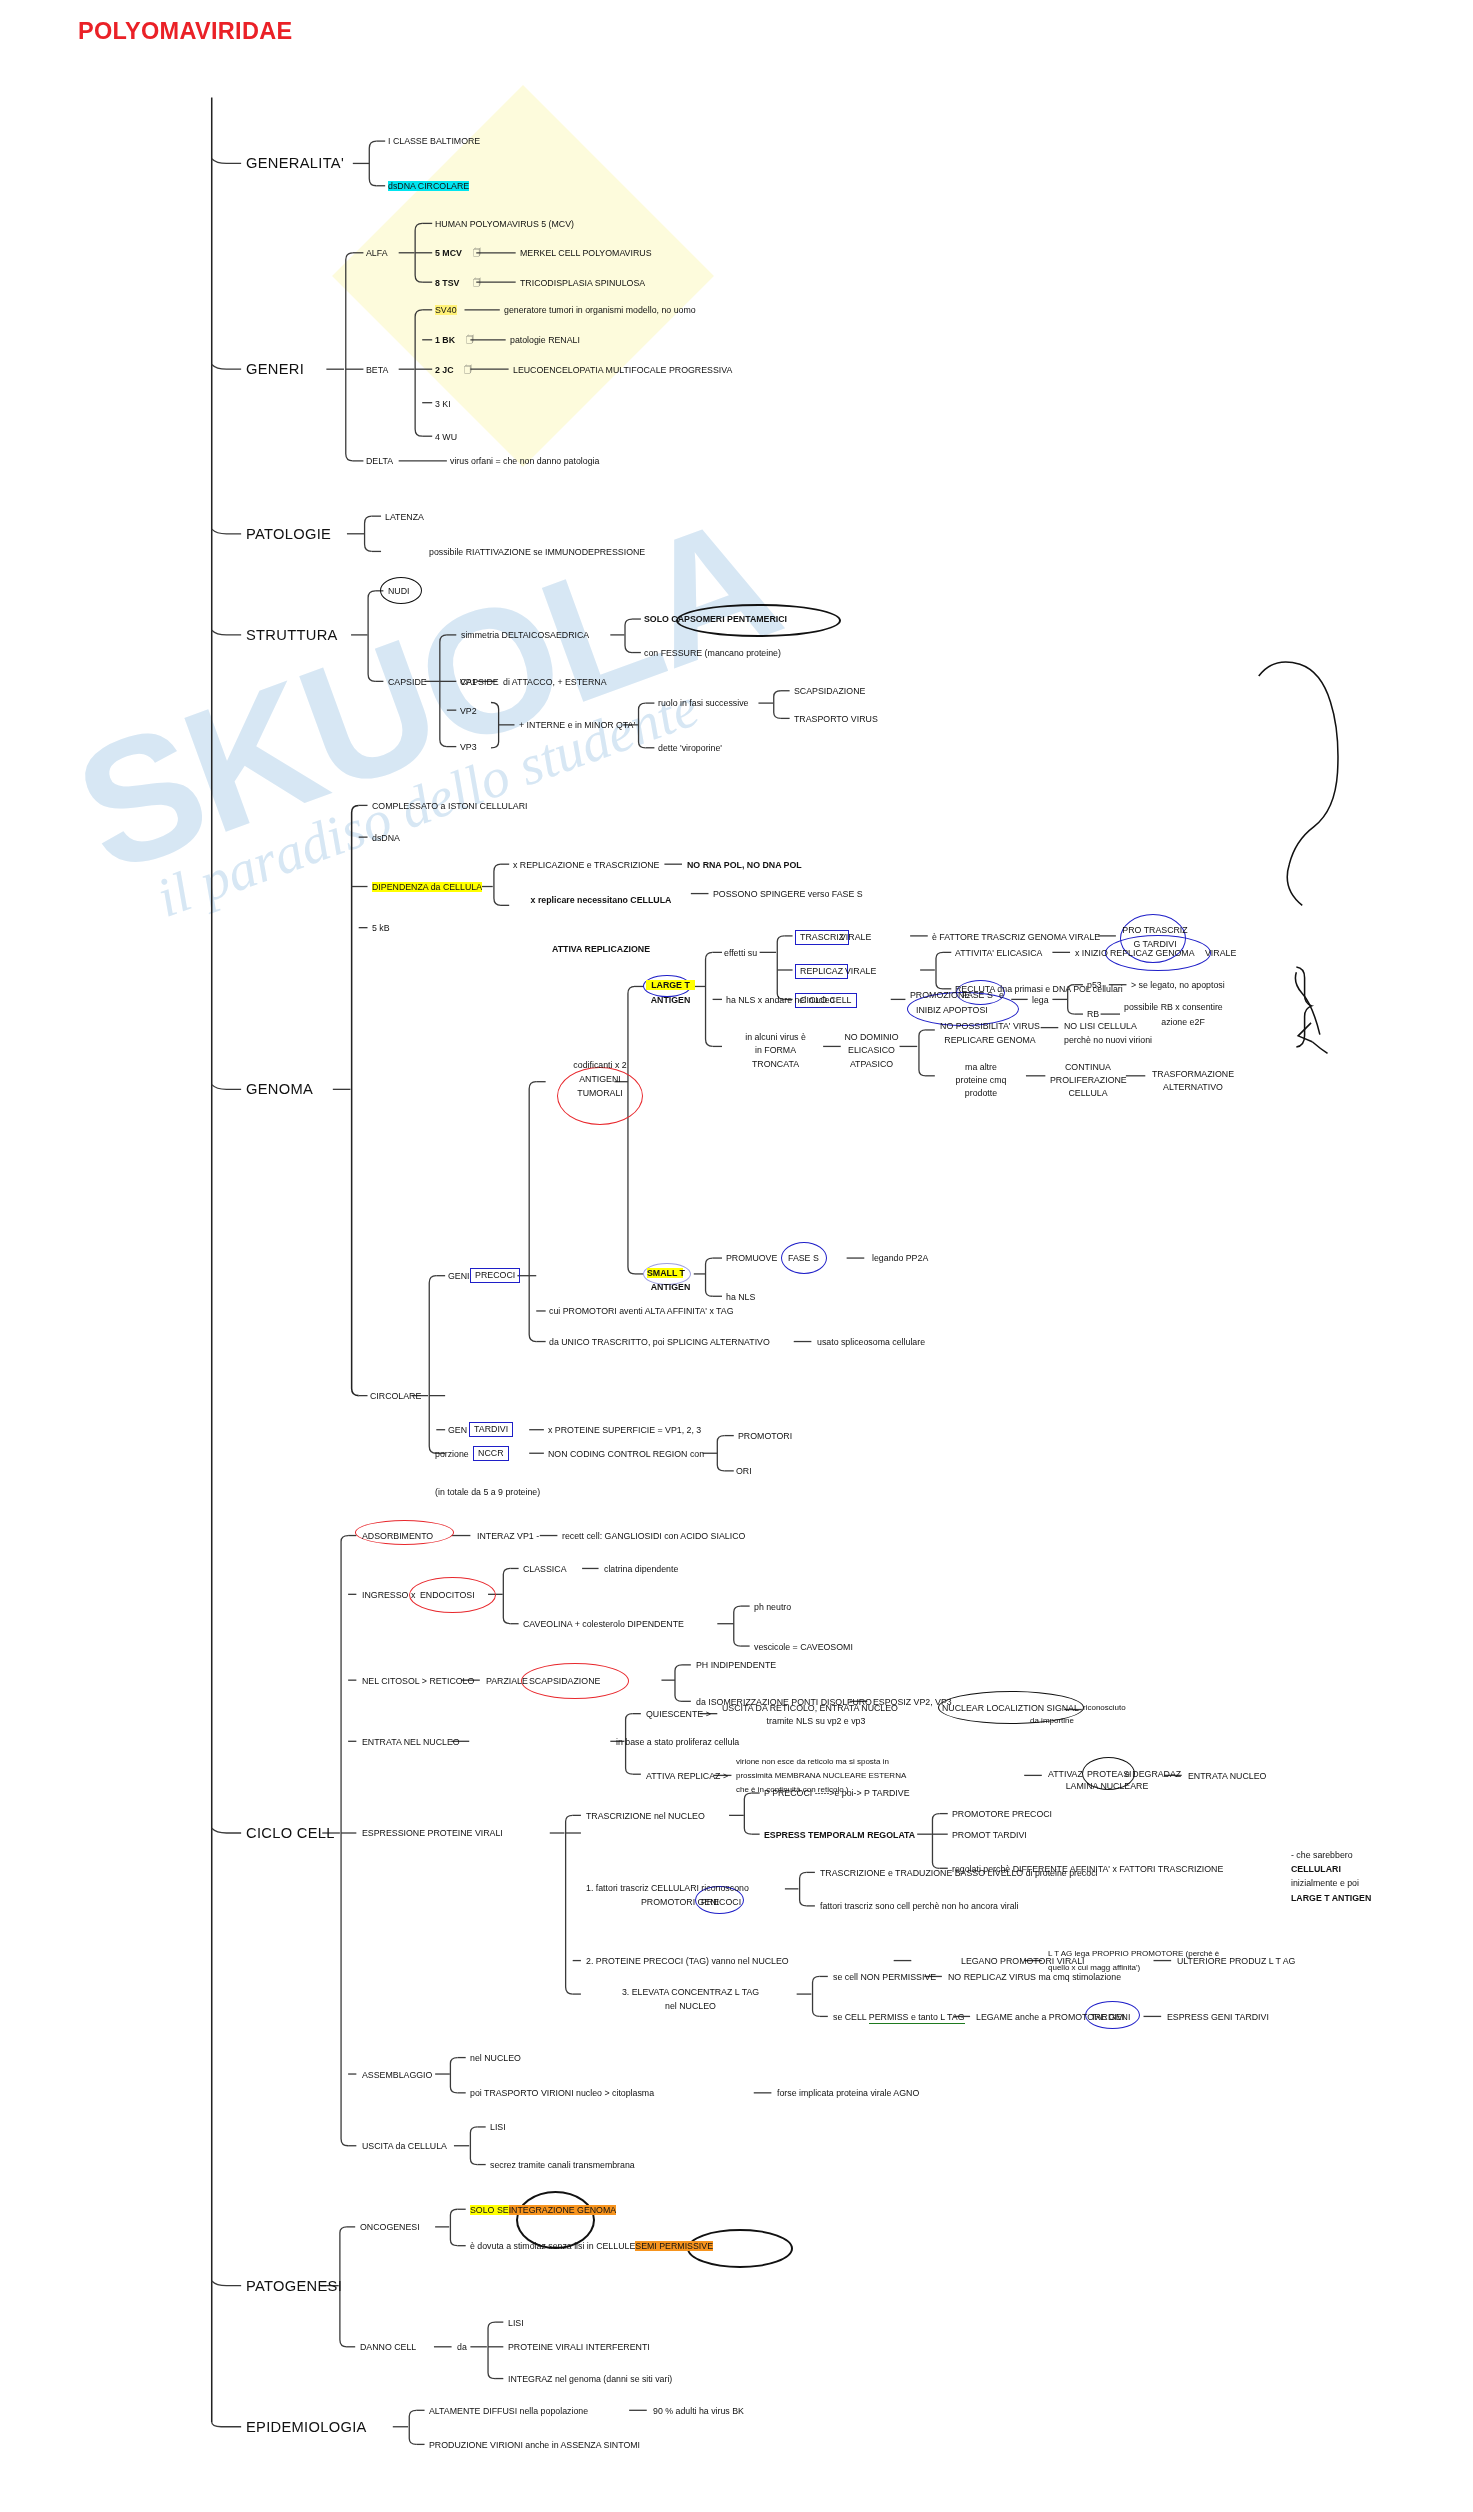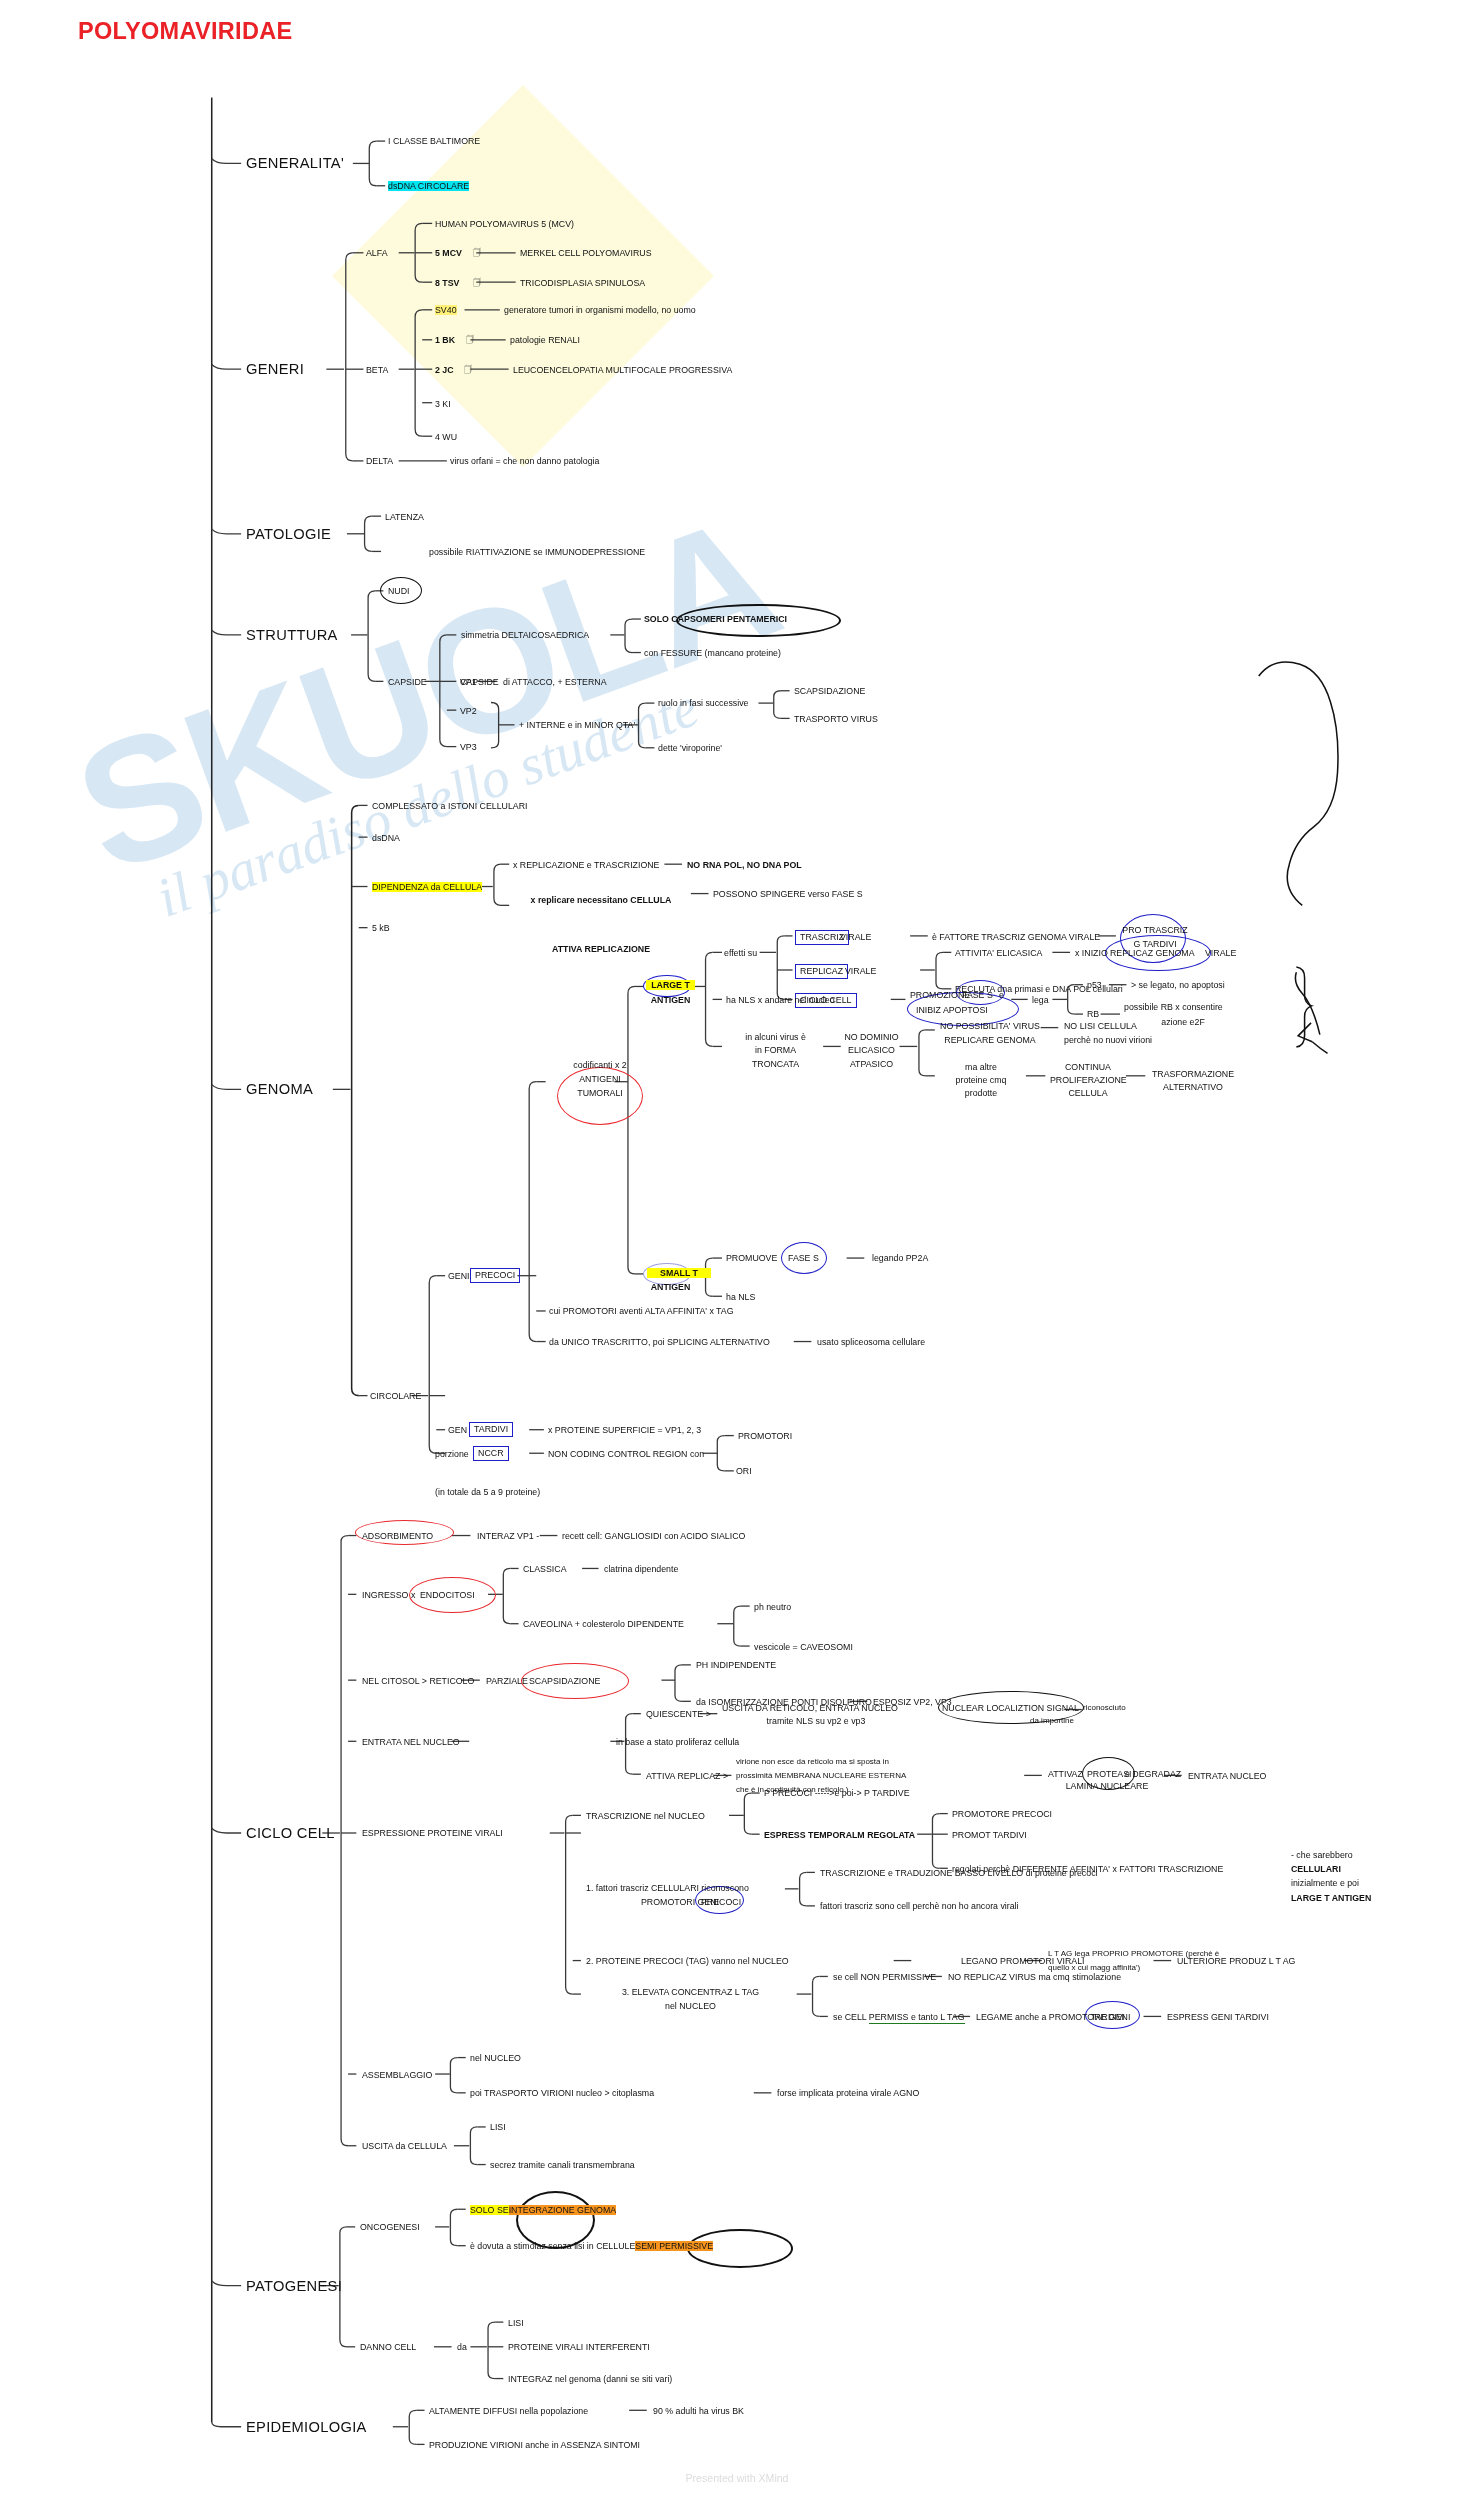--- a/index.html
+++ b/index.html
@@ -537,21 +537,21 @@
 
   <div class="n c" style="left:937px; top:1062px; width:88px;">ma altre</div>
   <div class="n c" style="left:937px; top:1075px; width:88px;">proteine cmq</div>
   <div class="n c" style="left:937px; top:1088px; width:88px;">prodotte</div>
   <div class="n c" style="left:1050px; top:1062px; width:76px;">CONTINUA</div>
   <div class="n c" style="left:1050px; top:1075px; width:76px;">PROLIFERAZIONE</div>
   <div class="n c" style="left:1050px; top:1088px; width:76px;">CELLULA</div>
   <div class="n c" style="left:1149px; top:1069px; width:88px;">TRASFORMAZIONE</div>
   <div class="n c" style="left:1149px; top:1082px; width:88px;">ALTERNATIVO</div>
 
-  <div class="n b c hl-yellow" style="left:647px; top:1268px; width:64px;">SMALL T</div>
+  <div class="n b c hl-yellow" style="left:647px; top:1268px; width:36px;">SMALL T</div>
   <div class="n b c" style="left:641px; top:1282px; width:59px;">ANTIGEN</div>
   <div class="ell" style="left:643px; top:1263px; width:48px; height:22.3px; border-color:#9f9fe0;"></div>
   <div class="n" style="left:726px; top:1253px;">PROMUOVE</div>
   <div class="n" style="left:788px; top:1253px;">FASE S</div>
   <div class="ell" style="left:781px; top:1242px; width:46px; height:32px;"></div>
   <div class="n" style="left:872px; top:1253px;">legando  PP2A</div>
   <div class="n" style="left:726px; top:1292px;">ha NLS</div>
 
   <div class="n" style="left:549px; top:1306px;">cui PROMOTORI aventi ALTA AFFINITA' x TAG</div>
   <div class="n" style="left:549px; top:1337px;">da UNICO TRASCRITTO, poi SPLICING ALTERNATIVO</div>
@@ -672,15 +672,14 @@
   <div class="n" style="left:457px; top:2342px;">da</div>
   <div class="n" style="left:508px; top:2318px;">LISI</div>
   <div class="n" style="left:508px; top:2342px;">PROTEINE VIRALI INTERFERENTI</div>
   <div class="n" style="left:508px; top:2374px;">INTEGRAZ nel genoma (danni se siti  vari)</div>
 
   <div class="n big" style="left:246px; top:2419px;">EPIDEMIOLOGIA</div>
   <div class="n" style="left:429px; top:2406px;">ALTAMENTE DIFFUSI nella popolazione</div>
   <div class="n" style="left:653px; top:2406px;">90 % adulti ha virus BK</div>
   <div class="n" style="left:429px; top:2440px;">PRODUZIONE VIRIONI anche in ASSENZA SINTOMI</div>
 
-  <div class="footer">Presented with XMind</div>
 </div>
 
 
 </body></html>

